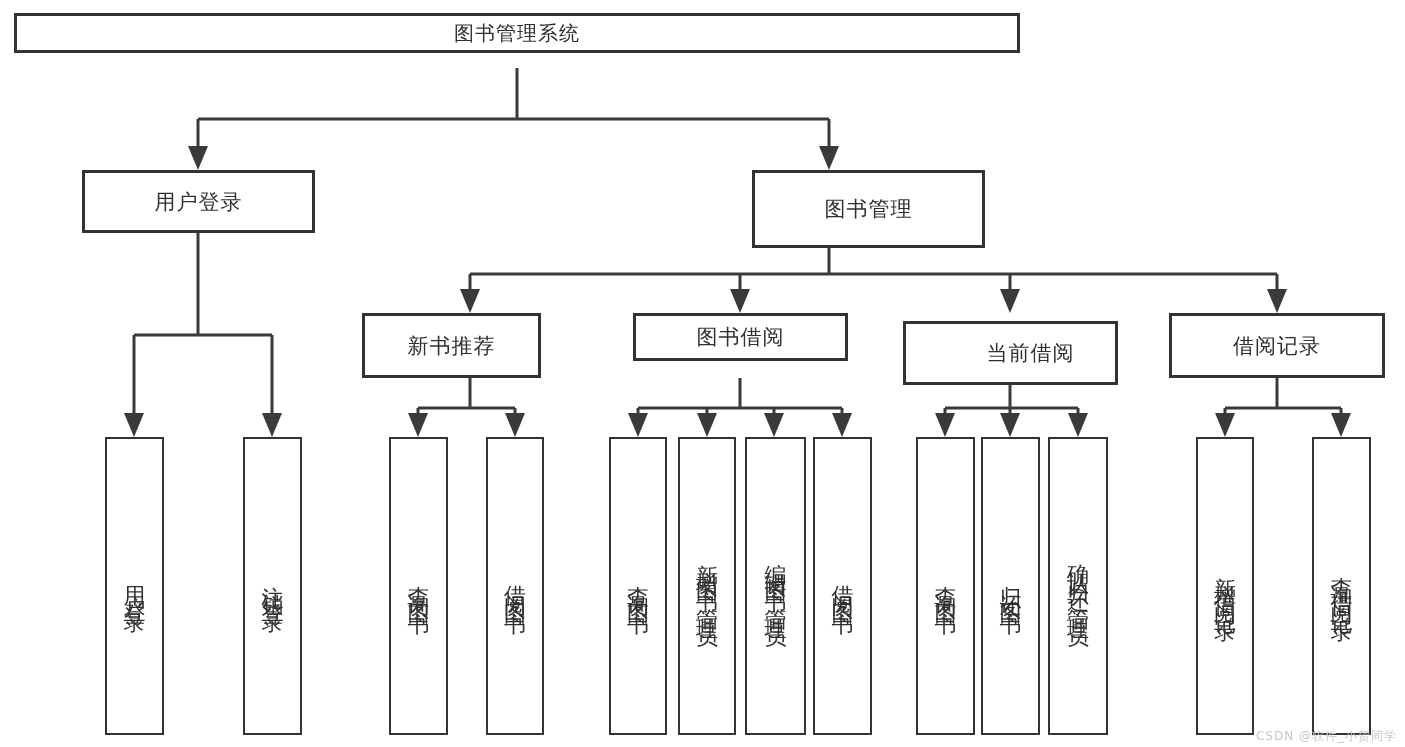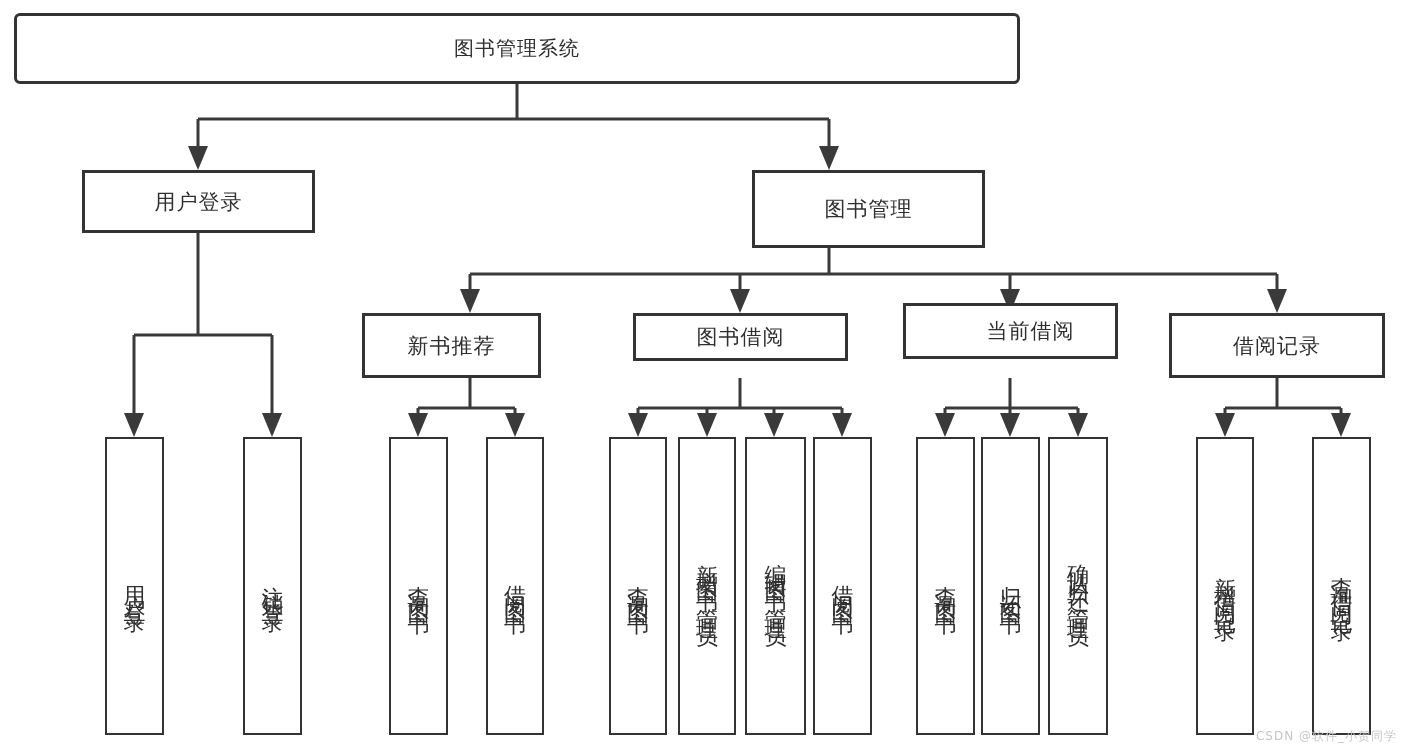--- a/index.html
+++ b/index.html
@@ -95,28 +95,28 @@
       <polygon points="774,437 764,413 784,413"></polygon>
       <polygon points="842,437 832,413 852,413"></polygon>
       <polygon points="945,437 935,413 955,413"></polygon>
       <polygon points="1010,437 1000,413 1020,413"></polygon>
       <polygon points="1078,437 1068,413 1088,413"></polygon>
       <polygon points="1225,437 1215,413 1235,413"></polygon>
       <polygon points="1341,437 1331,413 1351,413"></polygon>
     </g>
   </svg>
 
-  <div class="node root" style="left:14px;top:13px;width:1006px;height:71px;border-radius:6px;">图书管理系统</div>
+  <div class="node root" style="left:14px;top:13px;width:1006px;height:40px;">图书管理系统</div>
 
   <div class="node lvl2" style="left:82px;top:170px;width:233px;height:63px;">用户登录</div>
   <div class="node lvl2" style="left:712px;top:170px;width:233px;height:78px;margin-left:40px;">图书管理</div>
 
   <div class="node lvl3" style="left:362px;top:313px;width:179px;height:65px;">新书推荐</div>
   <div class="node lvl3" style="left:633px;top:313px;width:215px;height:48px;">图书借阅</div>
-  <div class="node lvl3" style="left:903px;top:303px;width:215px;height:56px;padding-left:40px;">当前借阅</div>
+  <div class="node lvl3" style="left:903px;top:321px;width:215px;height:64px;padding-left:40px;">当前借阅</div>
   <div class="node lvl3" style="left:1169px;top:313px;width:216px;height:65px;">借阅记录</div>
 
   <div class="node leaf" style="left:105px;top:437px;width:59px;height:298px;">
     <span class="vtext">用户登录</span>
   </div>
   <div class="node leaf" style="left:243px;top:437px;width:59px;height:298px;">
     <span class="vtext">注销登录</span>
   </div>
 
   <div class="node leaf" style="left:389px;top:437px;width:59px;height:298px;">

